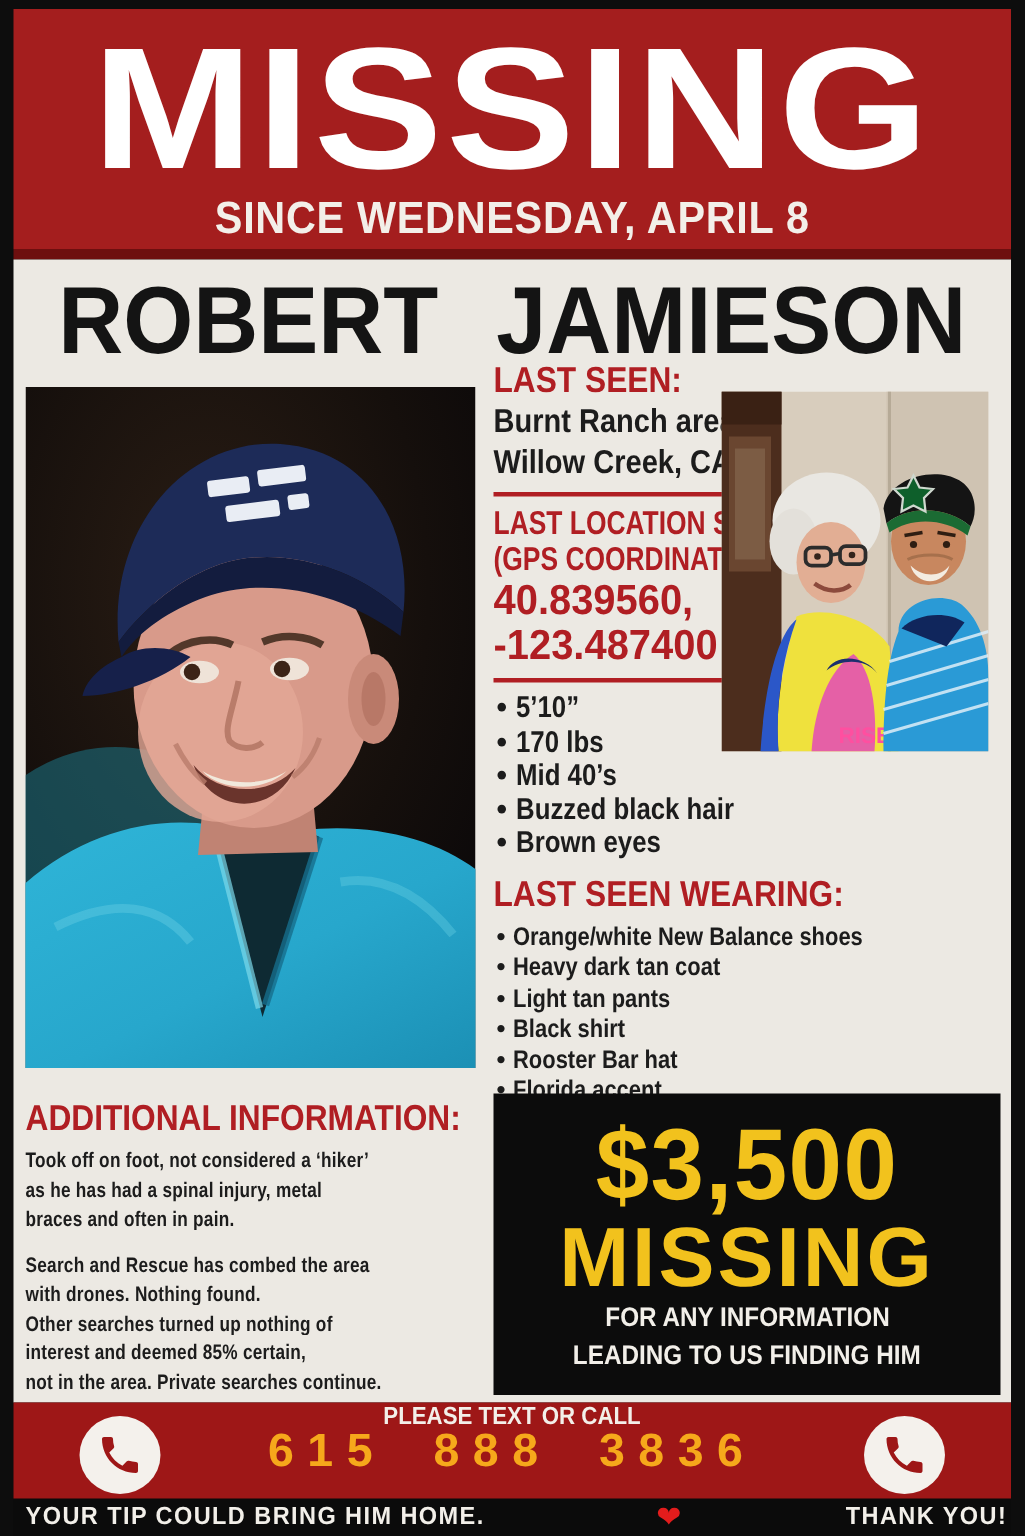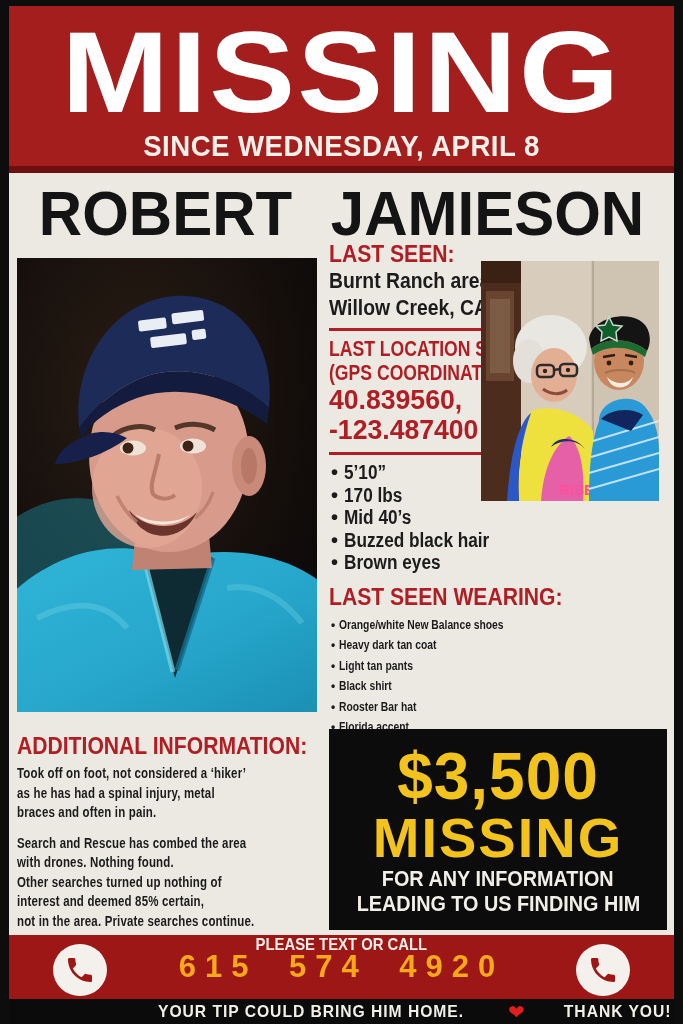--- a/index.html
+++ b/index.html
@@ -37,48 +37,48 @@
   .rule{width:168px;border:none;border-top:3px solid var(--accent-red);margin:7px 0 6px;}
   .gps-h{color:var(--accent-red);font-weight:bold;font-size:22px;line-height:24px;white-space:nowrap;}
   .gps-h>span{display:inline-block;transform:scaleX(0.8);transform-origin:left;}
   .coord{color:var(--accent-red);font-weight:bold;font-size:28px;line-height:30px;white-space:nowrap;}
   .coord>span{display:inline-block;transform:scaleX(0.95);transform-origin:left;}
   ul.bullets{list-style:none;margin-top:5px;}
   ul.bullets li{color:var(--text-black);font-weight:bold;font-size:20px;line-height:22.5px;white-space:nowrap;padding-left:2px;}
   ul.bullets li::before{content:"•  ";color:var(--text-black);}
   ul.bullets li>span{display:inline-block;transform:scaleX(0.86);transform-origin:left;}
   .wearing-h{margin-top:10px;}
-  ul.bullets.tight li{font-size:12px;line-height:20.5px;}
+  ul.bullets.tight li{font-size:17px;line-height:20.5px;}
 
   .additional{position:absolute;left:8px;top:560px;width:312px;}
   .para{margin-top:5px;}
   .para.second{margin-top:11px;}
   .para-line{color:var(--text-black);font-weight:bold;font-size:14px;line-height:19.5px;white-space:nowrap;}
   .para-line>span{display:inline-block;transform:scaleX(0.82);transform-origin:left;letter-spacing:0.2px;}
 
   .reward{position:absolute;left:320px;top:556px;width:338px;height:201px;background:var(--reward-bg);
           display:flex;flex-direction:column;align-items:center;justify-content:center;text-align:center;overflow:hidden;}
   .reward-amount{color:var(--reward-yellow);font-weight:bold;font-size:64px;line-height:64px;letter-spacing:1px;transform:scaleY(1.05);}
   .reward-label{color:var(--reward-yellow);font-weight:bold;font-size:56px;line-height:56px;letter-spacing:2px;margin-top:2px;}
-  .reward-sub{color:#f2efe9;font-weight:bold;font-size:22px;line-height:25px;white-space:nowrap;}
+  .reward-sub{color:#f2efe9;font-weight:bold;font-size:18px;line-height:25px;white-space:nowrap;}
   .reward-sub>span{display:inline-block;transform:scaleX(0.9);}
 
   
   .footer{height:64px;background:var(--footer-red);position:relative;text-align:center;overflow:hidden;}
   .footer-line{color:#f3efe9;font-weight:bold;font-size:16.5px;line-height:18px;white-space:nowrap;}
   .footer-line>span{display:inline-block;transform:scaleX(0.9);}
   .footer-line.first{margin-top:3px;}
   .phone-number{color:var(--phone-yellow);font-weight:bold;font-size:31px;line-height:30px;
                 letter-spacing:9px;word-spacing:14px;margin-top:-1px;}
   .phone-badge{position:absolute;top:9px;width:54px;height:52px;background:#f4f1ec;border-radius:50%;
                display:flex;align-items:center;justify-content:center;}
   .phone-badge.left{left:44px;} .phone-badge.right{right:44px;}
   .phone-badge svg{width:32px;height:32px;}
 
-  .bottom-bar{height:25px;background:#0b0b0b;display:flex;align-items:center;justify-content:flex-end;gap:36px;overflow:hidden;}
+  .bottom-bar{height:25px;background:#0b0b0b;display:flex;align-items:center;justify-content:space-between;gap:36px;overflow:hidden;}
   .bottom-text{color:#f2efe9;font-weight:bold;font-size:16.5px;letter-spacing:1px;white-space:nowrap;}
   .bottom-text>span{display:inline-block;transform:scaleX(0.95);}
   .heart{color:var(--heart-red);font-size:20px;line-height:20px;}
 </style>
 </head>
 <body>
 
 <div class="poster">
 
   <div class="header">
@@ -243,21 +243,21 @@
     </div>
   </div>
 
   <div class="footer">
     <div class="phone-badge left">
       <svg viewBox="0 0 24 24">
           <path fill="#9e1717" d="M6.62 10.79c1.44 2.83 3.76 5.14 6.59 6.59l2.2-2.21c.27-.27.67-.36 1.02-.24 1.12.37 2.33.57 3.57.57.55 0 1 .45 1 1V20c0 .55-.45 1-1 1-9.39 0-17-7.61-17-17 0-.55.45-1 1-1h3.5c.55 0 1 .45 1 1 0 1.25.2 2.45.57 3.57.11.35.03.74-.25 1.02l-2.2 2.2z"></path>
         </svg>
     </div>
     <div class="footer-line"><span>PLEASE TEXT OR CALL</span></div>
-    <div class="phone-number">615 574 4920</div>
+    <div class="phone-number">615 888 3836</div>
     <div class="phone-badge right">
       <svg viewBox="0 0 24 24">
           <path fill="#9e1717" d="M6.62 10.79c1.44 2.83 3.76 5.14 6.59 6.59l2.2-2.21c.27-.27.67-.36 1.02-.24 1.12.37 2.33.57 3.57.57.55 0 1 .45 1 1V20c0 .55-.45 1-1 1-9.39 0-17-7.61-17-17 0-.55.45-1 1-1h3.5c.55 0 1 .45 1 1 0 1.25.2 2.45.57 3.57.11.35.03.74-.25 1.02l-2.2 2.2z"></path>
         </svg>
     </div>
   </div>
 
   <div class="bottom-bar">
     <div class="bottom-text"><span>YOUR TIP COULD BRING HIM HOME.</span></div>
     <div class="heart">❤</div>

